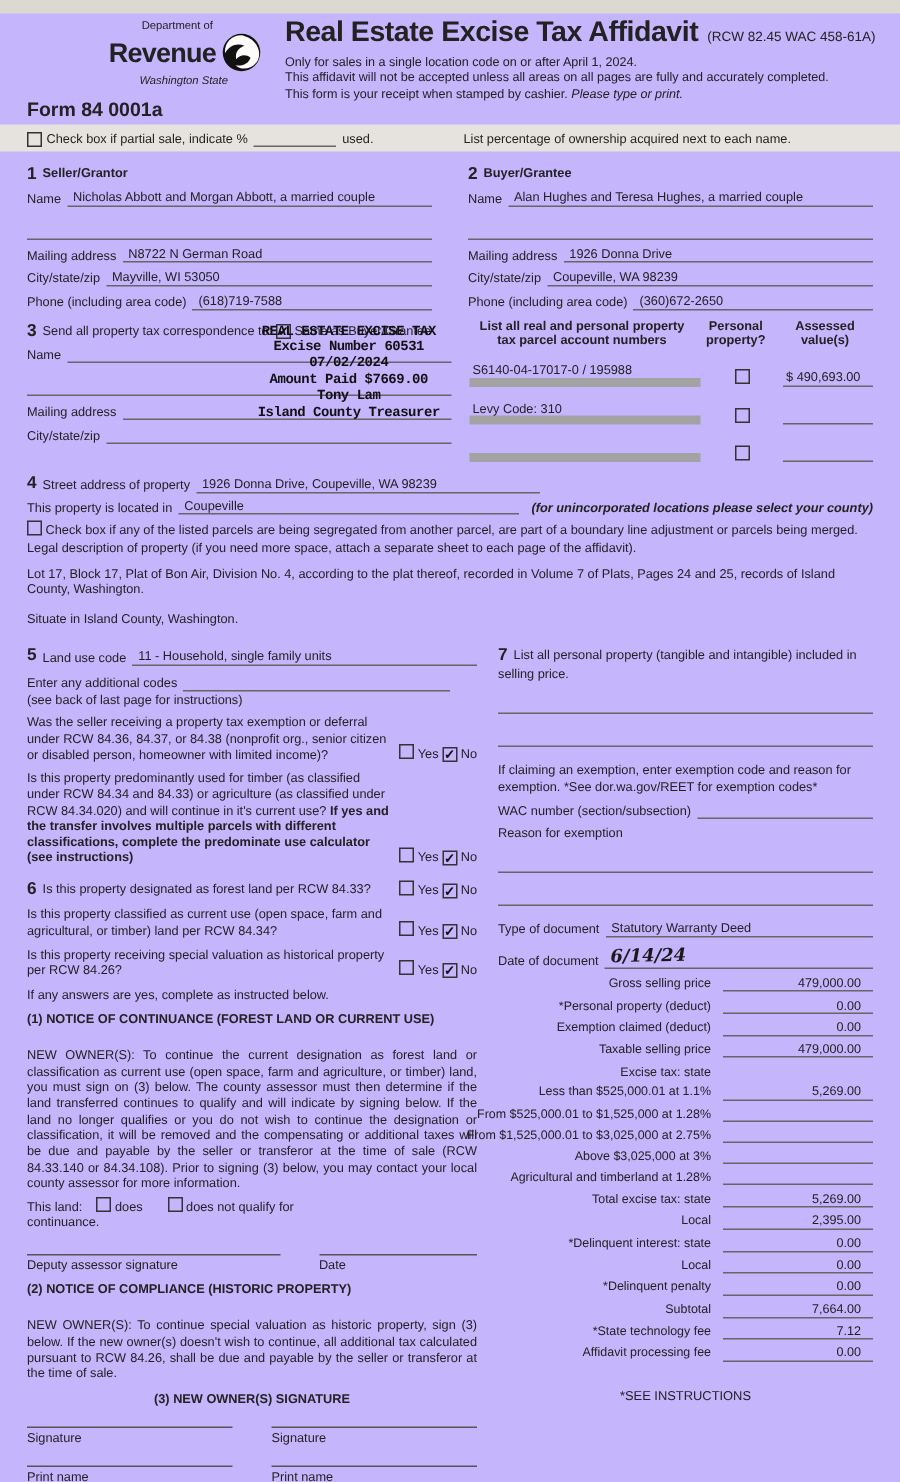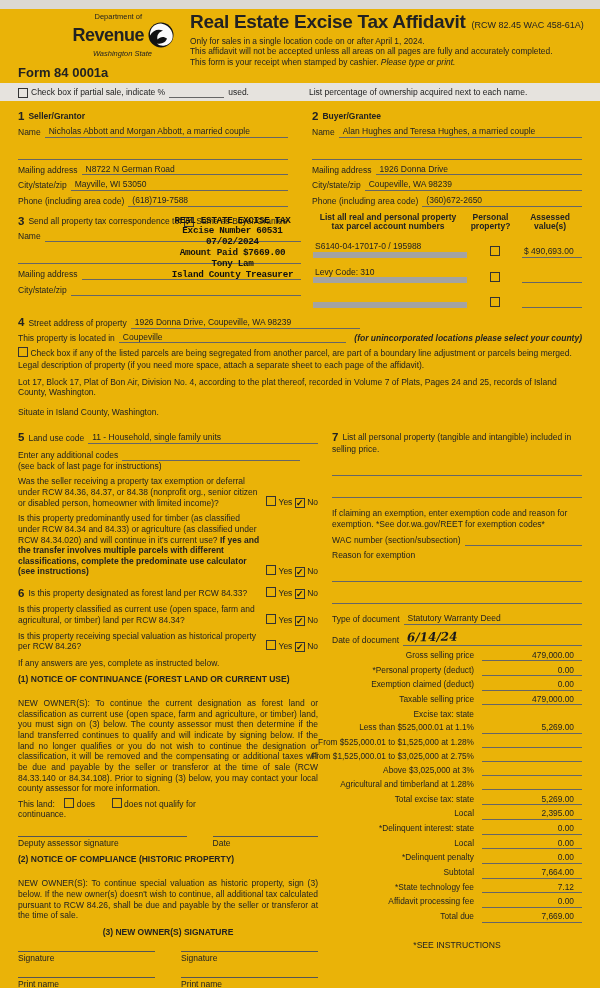--- a/index.html
+++ b/index.html
@@ -1,16 +1,16 @@
 <!DOCTYPE html>
 <html><head>
 <meta charset="utf-8">
 <style>
   html,body { margin:0; padding:0; background:#f4f2ef; }
-  .page { width:600px; height:988px; background:#eab308; position:relative; overflow:hidden;
+  .page { width:600px; height:988px; background:#c4b5fd; position:relative; overflow:hidden;
           font-family:"Liberation Sans",sans-serif; color:#222; font-size:8.5px; line-height:1.25; }
   .band { background:#dcd9d3; }
   .band-top { position:absolute; top:0; left:0; right:0; height:9px; }
   .inner { padding:0 18px; }
 
   
   .hdr { display:flex; align-items:stretch; padding:10px 18px 2px 18px; }
   .logo-block { width:158px; flex:none; padding-top:2px; }
   .dept-small { font-size:7.5px; text-align:right; padding-right:34px; }
   .rev-row { display:flex; justify-content:flex-end; align-items:center; }
@@ -394,24 +394,20 @@
             <div class="mval">7,664.00</div>
           </div>
         <div class="mrow">
             <div class="mlabel">*State technology fee</div>
             <div class="mval">7.12</div>
           </div>
         <div class="mrow">
             <div class="mlabel">Affidavit processing fee</div>
             <div class="mval">0.00</div>
           </div>
-        <div class="mrow">
-            <div class="mlabel">Total due</div>
-            <div class="mval">7,669.00</div>
-          </div>
       </div>
       <div class="minimum" style="margin-top:17px; font-weight:normal;">*SEE INSTRUCTIONS</div>
     </div>
   </div>
 
   <div class="s8">
     <div><span class="secnum">8</span><span class="bold">I CERTIFY UNDER PENALTY OF PERJURY THAT THE FOREGOING IS TRUE AND CORRECT</span></div>
     <div class="s8grid">
       <div class="s8col">
         <div class="row">

